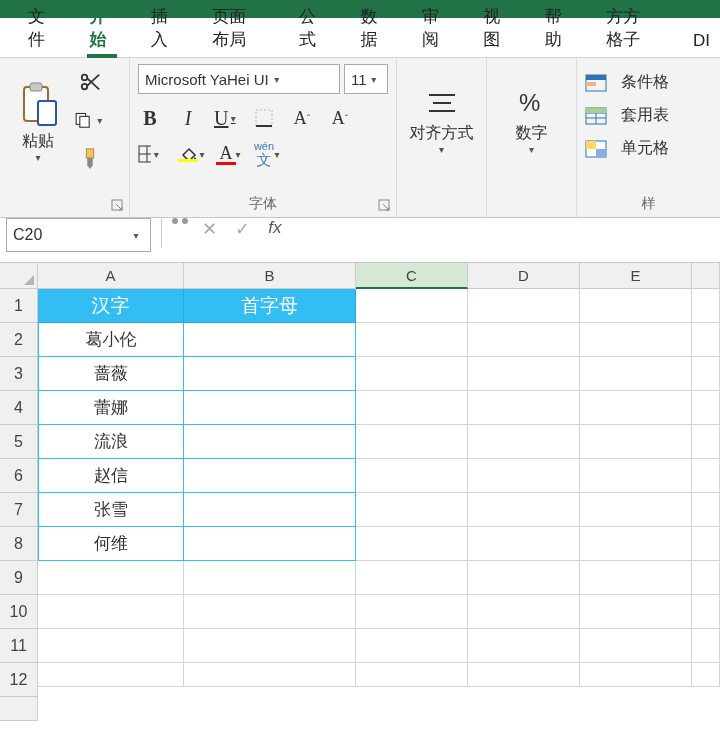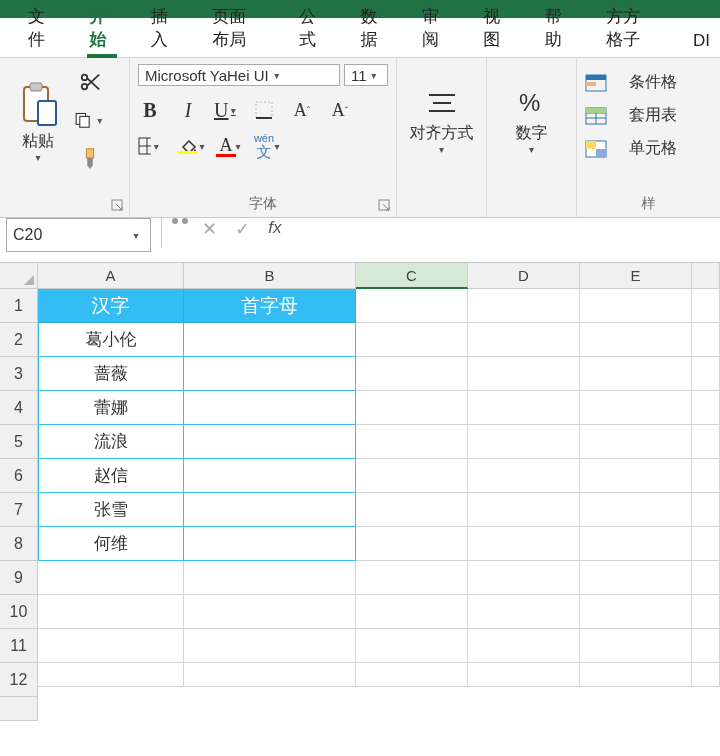--- a/index.html
+++ b/index.html
@@ -56,38 +56,38 @@
     display:flex; flex-direction:column; align-items:center; justify-content:center;
     width:60px; height:115px; cursor:pointer;
   }
   .paste-big .lbl { font-size:16px; margin-top:4px; }
   .clip-col { display:flex; flex-direction:column; gap:10px; padding-top:4px; }
   .clip-btn { width:32px; height:28px; display:flex; align-items:center; justify-content:center; cursor:pointer; }
   .caret { margin-left:2px; }
   
   .font-body { display:flex; flex-direction:column; gap:12px; width:250px; }
   .font-row1 { display:flex; gap:4px; }
-  .fontname, .fontsize { border:1px solid #aaa; background:#fff; height:22px; display:flex; align-items:center; padding:0 6px; }
+  .fontname, .fontsize { border:1px solid #aaa; background:#fff; height:30px; display:flex; align-items:center; padding:0 6px; }
   .fontname { flex:1; font-size:15px; }
   .fontsize { width:44px; font-size:15px; justify-content:space-between; }
   .dd { width:16px; text-align:center; color:#555; font-size:10px; }
   .font-row2, .font-row3 { display:flex; gap:14px; align-items:center; }
   .fbtn { width:24px; height:24px; display:flex; align-items:center; justify-content:center; cursor:pointer; font-size:18px; }
   .bold { font-weight:bold; font-family:"Times New Roman",serif; font-size:20px; }
   .italic { font-style:italic; font-family:"Times New Roman",serif; font-size:20px; }
   .underline { text-decoration:underline; font-family:"Times New Roman",serif; font-size:20px; }
   .colorbar { width:20px; height:3px; display:block; margin-top:-2px; }
   .wen { font-size:11px; color:#3a7ac0; text-align:center; line-height:1; }
   
   .big-group { width:90px; }
   .big-body { display:flex; flex-direction:column; align-items:center; justify-content:center; height:115px; cursor:pointer; }
   .big-body .lbl { font-size:16px; margin-top:6px; }
   
   .styles-body { display:flex; flex-direction:column; gap:12px; padding-top:8px; }
-  .style-row { display:flex; align-items:center; gap:22px; font-size:16px; cursor:pointer; }
+  .style-row { display:flex; align-items:center; gap:14px; font-size:16px; cursor:pointer; }
   .style-icon { width:22px; height:18px; }
   
   .fx-bar {
     display:flex; align-items:flex-start; height:45px;
     border-bottom:1px solid #c6c6c6; background:#fff;
   }
   .namebox {
     width:145px; height:34px; border:1px solid #aaa; margin-left:6px;
     display:flex; align-items:center; justify-content:space-between;
     padding:0 6px; font-size:16px; background:#fff;

